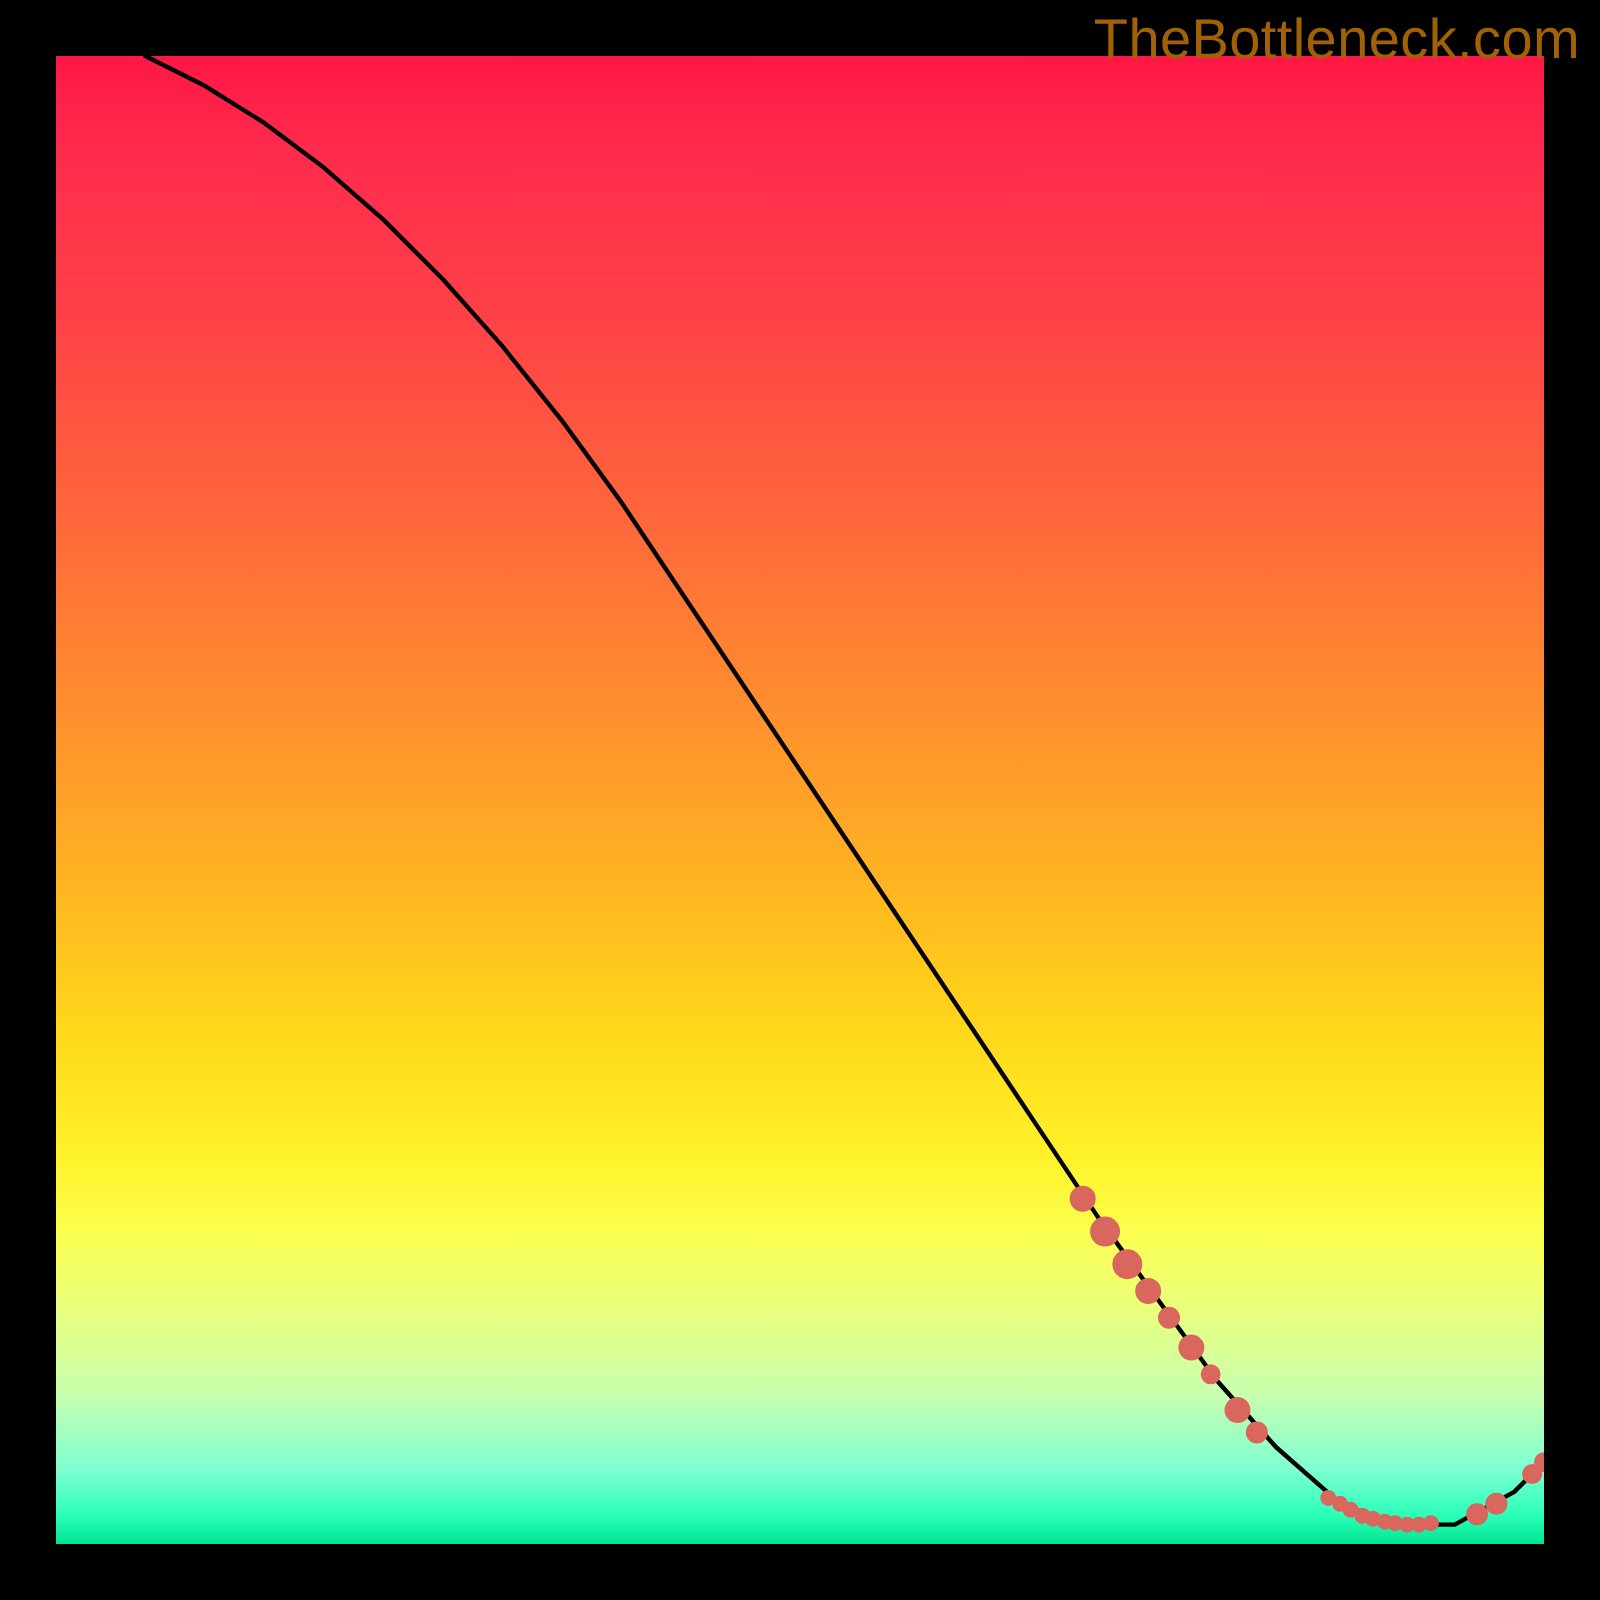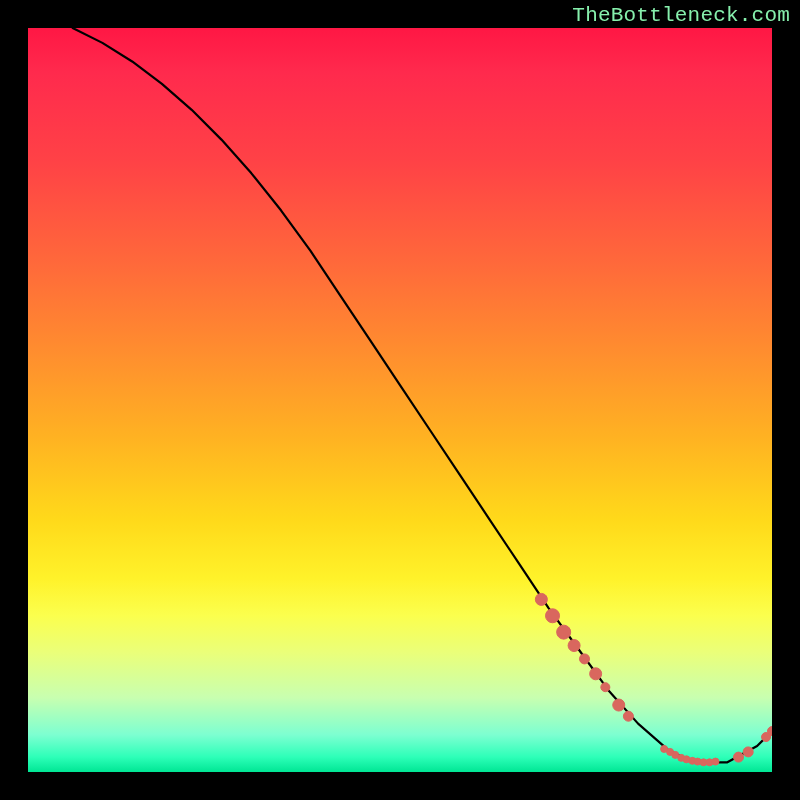--- a/index.html
+++ b/index.html
@@ -7,23 +7,23 @@
   .stage {
     position: relative;
     width: 800px;
     height: 800px;
     background: #000;
   }
   .watermark {
     position: absolute;
     top: 4px;
     right: 10px;
-    font-family: Liberation Mono, monospace;
-    font-size: 21px;
-    color: #86efac;
+    font-family: Liberation Sans, sans-serif;
+    font-size: 28px;
+    color: #a16207;
     letter-spacing: 0.2px;
     z-index: 20;
   }
   .plot {
     position: absolute;
     left: 28px;
     top: 28px;
     width: 744px;
     height: 744px;
   }

